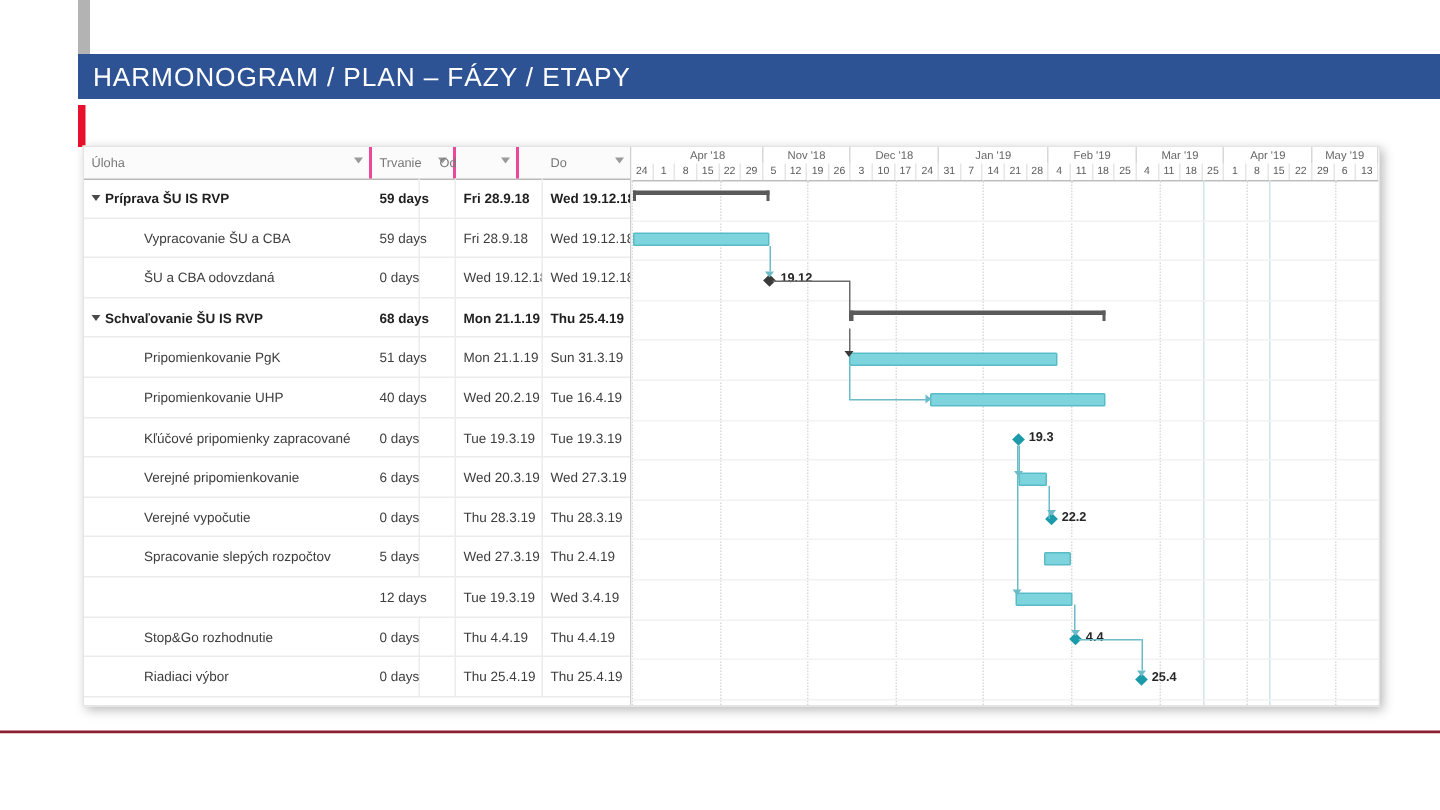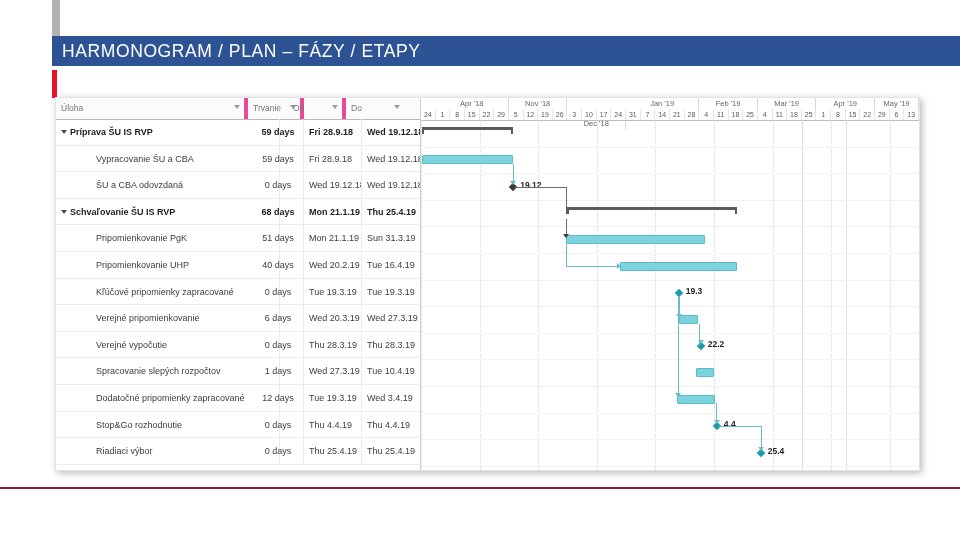--- a/index.html
+++ b/index.html
@@ -38,40 +38,40 @@
     position:absolute;left:0;top:0;width:364px;height:372px;
     background:#ffffff;border-right:1px solid #cfcfcf;
   }
   .grid-head{
     position:relative;height:21px;border-bottom:1px solid #b9b9b9;
     background:#fbfbfb;
   }
   .gh-cell{
     position:absolute;top:0;height:21px;line-height:21px;
     font-size:8.5px;color:#777;padding-left:5px;box-sizing:border-box;
-    border-right:4px solid #ec4899;
+    border-right:2px solid #ec4899;
   }
   .gh-cell .flt{
     position:absolute;right:4px;top:7px;width:0;height:0;
     border-left:3.5px solid transparent;border-right:3.5px solid transparent;
     border-top:4px solid #9a9a9a;
   }
   .rows{position:absolute;top:21px;left:0;right:0;bottom:0;}
   .row{
     position:relative;height:26.6px;border-bottom:1px solid #ececec;
     box-sizing:border-box;
   }
   .cell{
     position:absolute;top:0;height:26.6px;line-height:26.6px;
     font-size:9px;color:#3d3d3d;box-sizing:border-box;
     white-space:nowrap;overflow:hidden;
     border-right:1px solid #ececec;padding-left:5px;
   }
   .c-name{left:0;width:224px;}
-  .c-dur{left:192px;width:56px;text-align:center;}
+  .c-dur{left:192px;width:56px;}
   .c-from{left:248px;width:58px;}
   .c-to{left:306px;width:58px;border-right:none;}
   .row.summary .cell{font-weight:bold;color:#1f1f1f;}
   .row.summary .c-name{padding-left:14px;}
   .row.child .c-name{padding-left:40px;}
   .twisty{
     position:absolute;left:5px;top:11px;width:0;height:0;
     border-left:3.5px solid transparent;border-right:3.5px solid transparent;
     border-top:4.5px solid #4a4a4a;
   }
@@ -150,21 +150,21 @@
             <span class="flt"></span>
           </div>
           <div class="gh-cell" style="left:192px;width:56px;">
             <span>Trvanie</span>
             <span class="flt"></span>
           </div>
           <div class="gh-cell" style="left:232px;width:58px;">
             <span>Od</span>
             <span class="flt"></span>
           </div>
-          <div class="gh-cell" style="left:290px;width:58px;border-right:none;">
+          <div class="gh-cell" style="left:306px;width:58px;border-right:none;">
             <span>Do</span>
             <span class="flt"></span>
           </div>
         </div>
         <div class="rows" id="grid-rows">
             <div class="row summary">
               <span class="twisty"></span>
               <div class="cell c-name">Príprava ŠU IS RVP</div>
               <div class="cell c-dur">59 days</div>
               <div class="cell c-from">Fri 28.9.18</div>
@@ -214,26 +214,25 @@
               <div class="cell c-to">Wed 27.3.19</div>
             </div>
             <div class="row child">
               <div class="cell c-name">Verejné vypočutie</div>
               <div class="cell c-dur">0 days</div>
               <div class="cell c-from">Thu 28.3.19</div>
               <div class="cell c-to">Thu 28.3.19</div>
             </div>
             <div class="row child">
               <div class="cell c-name">Spracovanie slepých rozpočtov</div>
-              <div class="cell c-dur">1 days</div>
+              <div class="cell c-dur">5 days</div>
               <div class="cell c-from">Wed 27.3.19</div>
-              <div class="cell c-to">Tue 10.4.19</div>
-            </div>
-            <div class="row child">
-              <div class="cell c-name">Dodatočné pripomienky zapracované</div>
+              <div class="cell c-to">Thu 2.4.19</div>
+            </div>
+            <div class="row child">
               <div class="cell c-dur">12 days</div>
               <div class="cell c-from">Tue 19.3.19</div>
               <div class="cell c-to">Wed 3.4.19</div>
             </div>
             <div class="row child">
               <div class="cell c-name">Stop&amp;Go rozhodnutie</div>
               <div class="cell c-dur">0 days</div>
               <div class="cell c-from">Thu 4.4.19</div>
               <div class="cell c-to">Thu 4.4.19</div>
             </div>
@@ -243,21 +242,21 @@
               <div class="cell c-from">Thu 25.4.19</div>
               <div class="cell c-to">Thu 25.4.19</div>
             </div>
           </div>
       </div>
 
       <div class="gantt">
         <div class="tl-months" id="tl-months">
             <div class="tl-month" style="left: 14.6471px; width: 73.2353px;">Apr '18</div>
             <div class="tl-month" style="left: 87.8824px; width: 58.5882px;">Nov '18</div>
-            <div class="tl-month" style="left: 146.471px; width: 58.5882px; margin-top: 20px;">Dec '18</div>
+            <div class="tl-month" style="left: 146.471px; width: 58.5882px;">Dec '18</div>
             <div class="tl-month" style="left: 205.059px; width: 73.2353px;">Jan '19</div>
             <div class="tl-month" style="left: 278.294px; width: 58.5882px;">Feb '19</div>
             <div class="tl-month" style="left: 336.882px; width: 58.5882px;">Mar '19</div>
             <div class="tl-month" style="left: 395.471px; width: 58.5882px;">Apr '19</div>
             <div class="tl-month" style="left: 454.059px; width: 43.9412px;">May '19</div>
           </div>
         <div class="tl-days" id="tl-days">
             <div class="tl-day" style="left: 0px; width: 14.6471px;">24</div>
             <div class="tl-day" style="left: 14.6471px; width: 14.6471px;">1</div>
             <div class="tl-day" style="left: 29.2941px; width: 14.6471px;">8</div>

